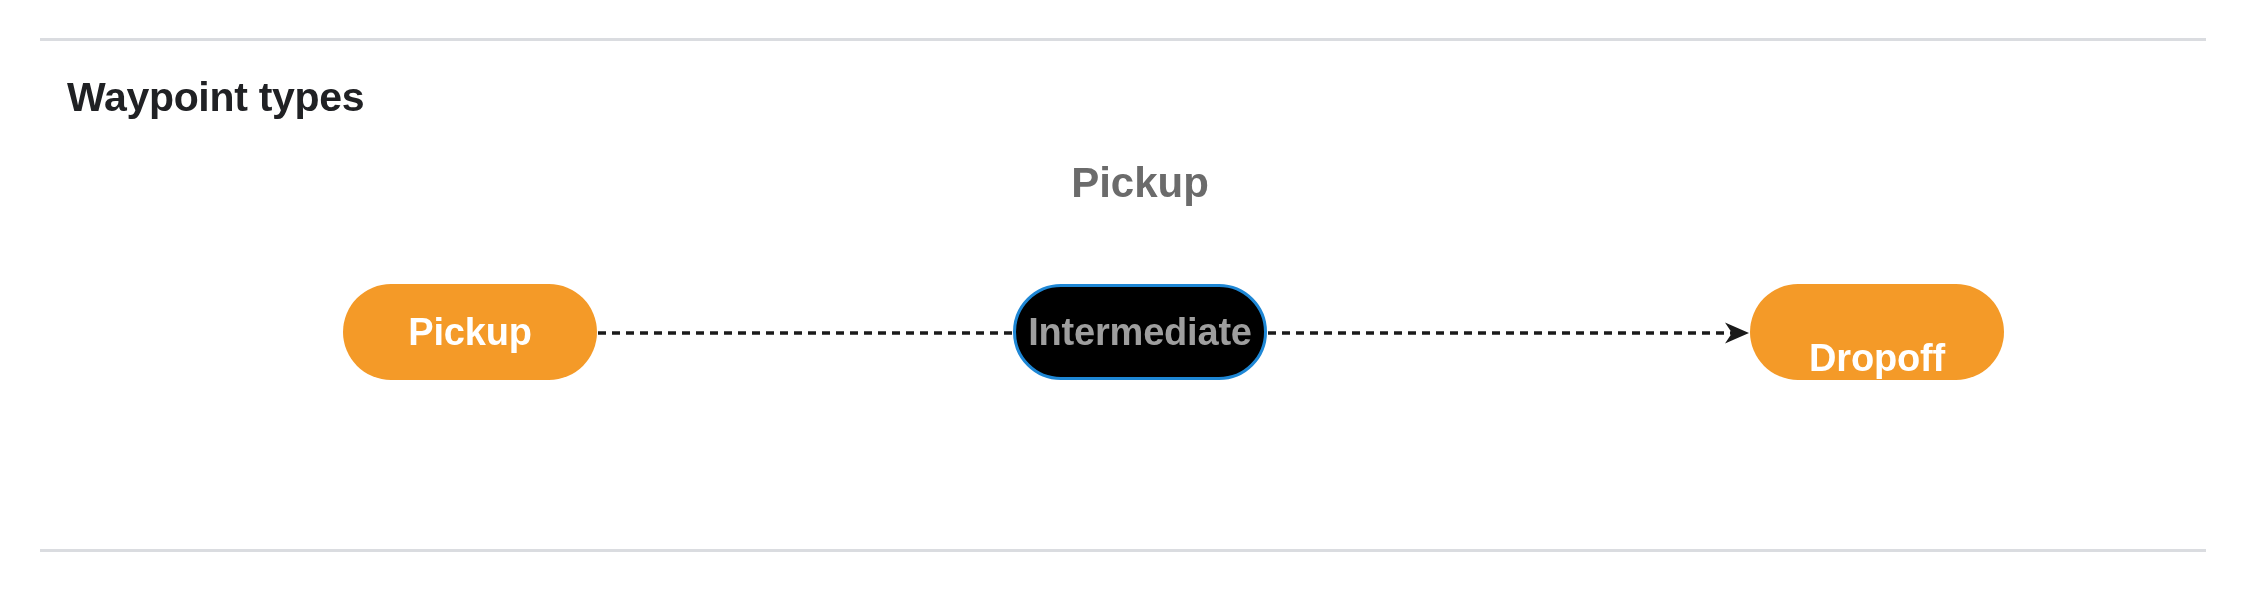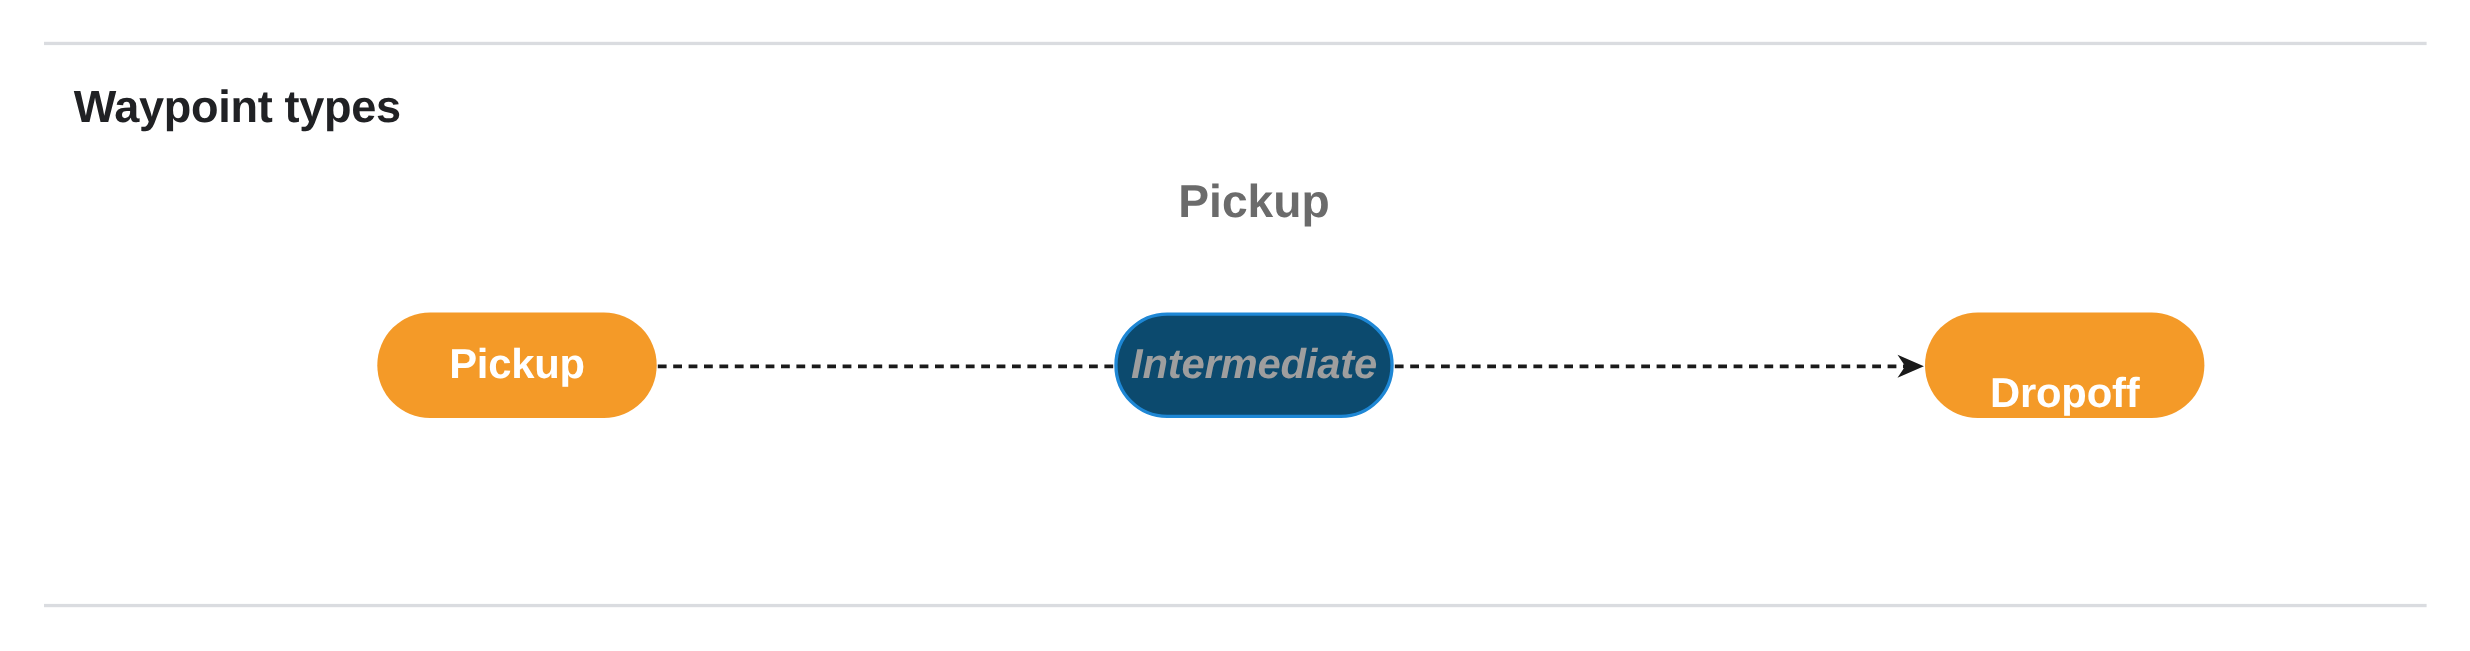--- a/index.html
+++ b/index.html
@@ -62,24 +62,23 @@
     font-size: 38px;
     font-weight: 700;
     letter-spacing: -0.2px;
     white-space: nowrap;
   }
   .node.filled {
     background: var(--node-fill-orange, #F49A28);
     color: var(--node-text-light, #ffffff);
   }
   .node.outlined {
-    background: #0c4a6e;
+    background: #000000;
     border: 3px solid var(--outline-blue, #1E87D5);
     color: var(--outlined-node-text, #9E9E9E);
-    font-style: italic;
   }
   .node.pickup { left: 343px; }
   .node.intermediate { left: 1013px; }
   .node.dropoff { left: 1750px; align-items: flex-end; }
 
   .connectors {
     position: absolute;
     left: 0;
     top: 0;
     width: 2245px;

